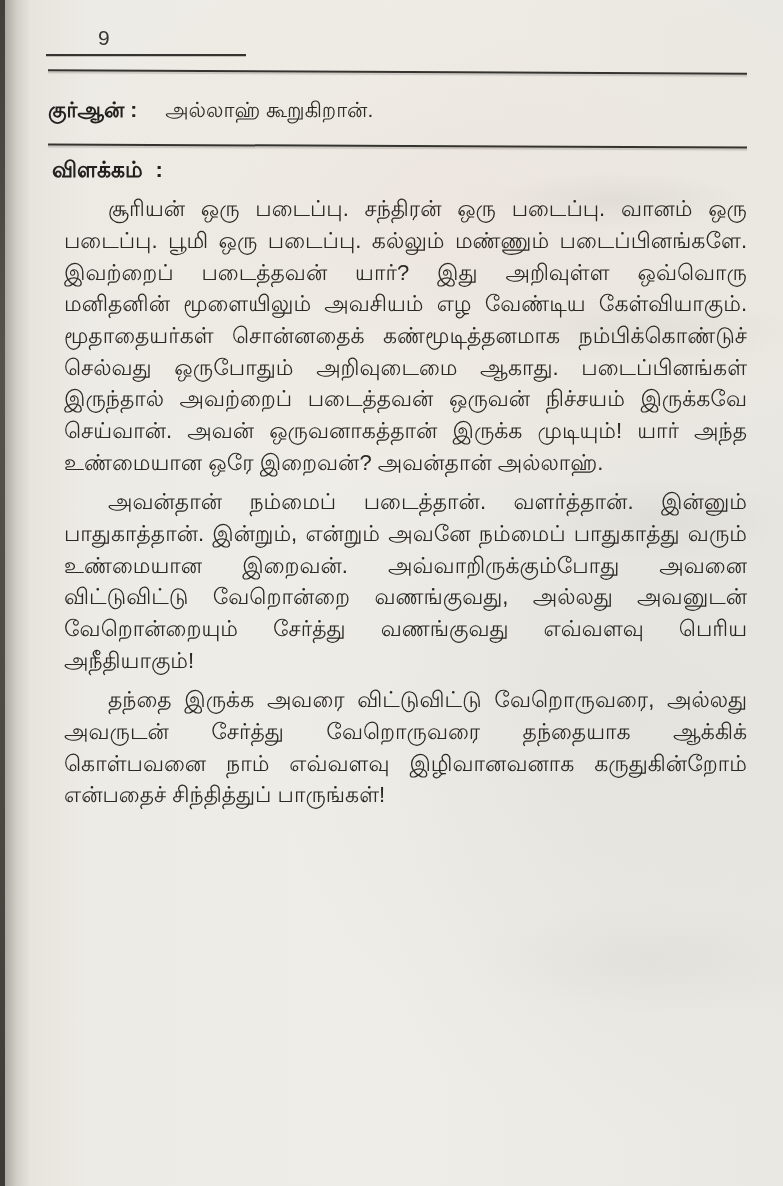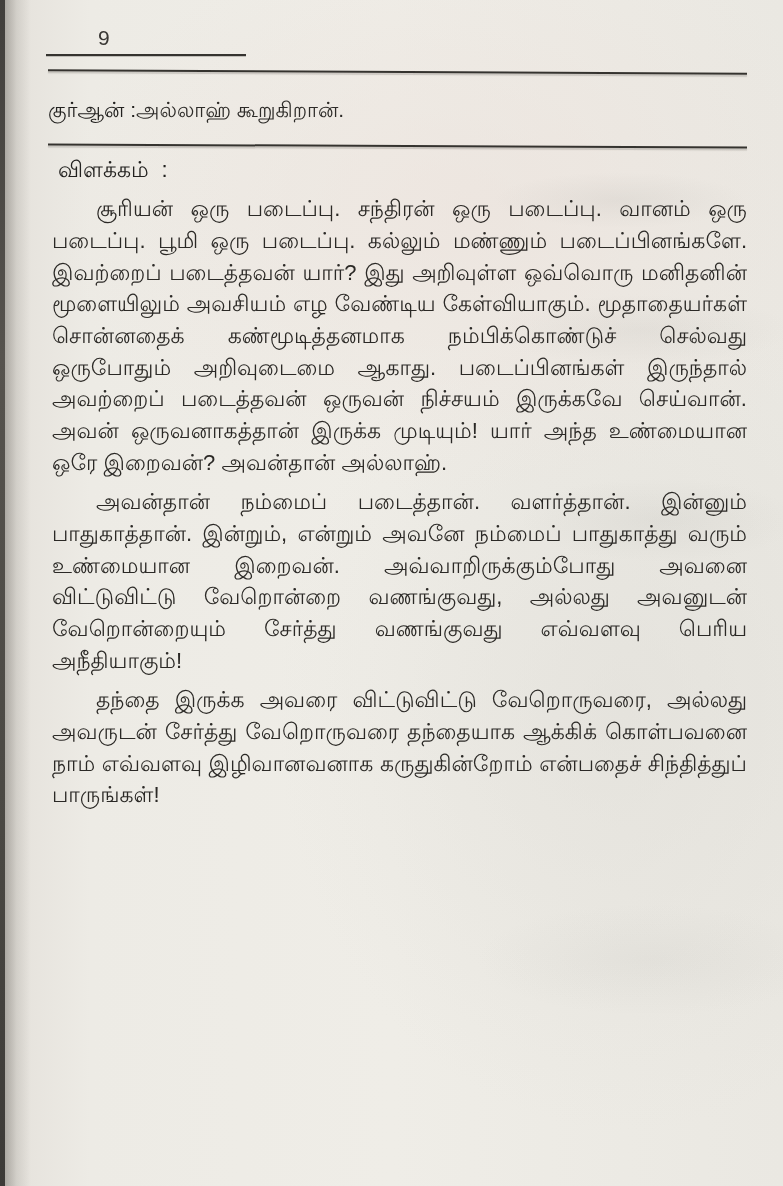--- a/index.html
+++ b/index.html
@@ -67,23 +67,23 @@
     word-spacing: 0.55em;
     letter-spacing: 0.2px;
     white-space: nowrap;
   }
   .lead-line {
     margin-top: 22px;
     font-size: 21px;
     line-height: 1.4;
   }
   .lead-label {
-    font-weight: normal;
+    font-weight: bold;
     color: #22211f;
-    margin-right: 0;
+    margin-right: 28px;
   }
   .body-par {
     margin: 9px 0 0 0;
     font-size: 21.5px;
     line-height: 1.58;
     text-align: justify;
     text-indent: 42px;
   }
   .citation {
     margin: 4px 2px 0 0;
@@ -91,28 +91,28 @@
     font-weight: bold;
     text-align: right;
     color: #2a2927;
     letter-spacing: 0.2px;
   }
   .divider {
     margin-top: 12px;
     transform: rotate(0.25deg);
   }
   .expl-heading {
-    margin: 10px 0 0 10px;
+    margin: 10px 0 0 4px;
     font-size: 22px;
-    font-weight: normal;
+    font-weight: bold;
     color: #22211f;
     word-spacing: 0.3em;
   }
   .expl-par {
-    margin: 8px 0 0 4px;
+    margin: 8px 0 0 16px;
     font-size: 22px;
     line-height: 1.44;
     text-align: justify;
     text-indent: 44px;
     color: #2b2926;
   }
   
   .ghosting {
     position: absolute;
     inset: 0;

